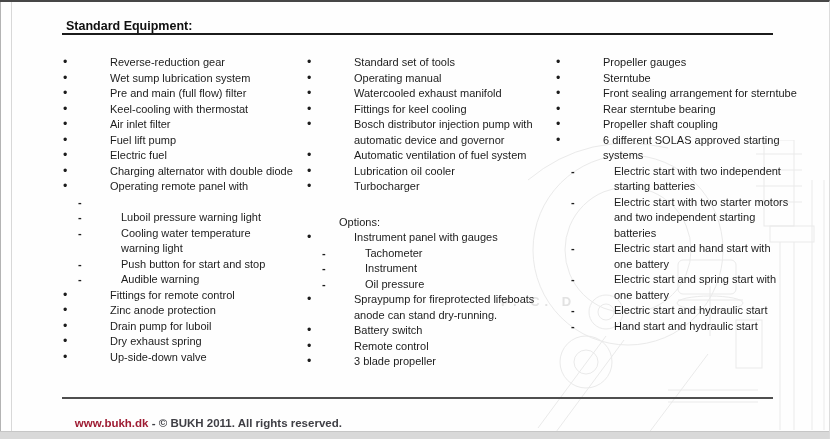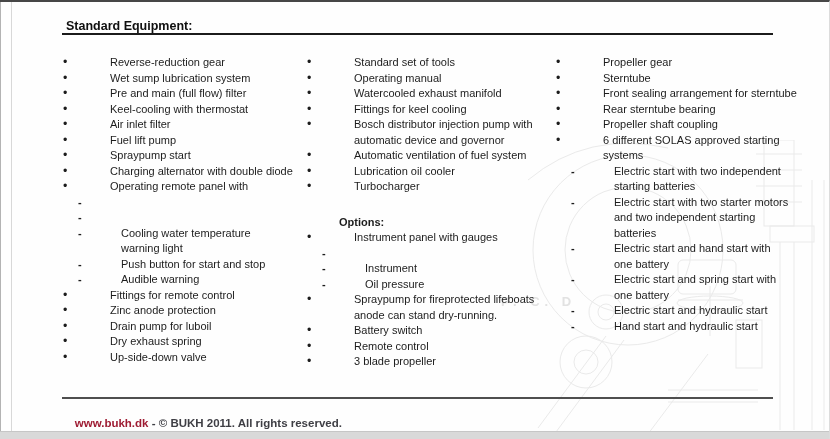--- a/index.html
+++ b/index.html
@@ -23,21 +23,21 @@
   .col1 { left:63px;  width:242px; }
   .col2 { left:307px; width:250px; }
   .col3 { left:556px; width:264px; }
 
   .li { display:flex; align-items:flex-start; }
   .li .marker { flex:0 0 15px; }
   .li.bullet .marker { font-size:12.5px; }
   .li.dash { padding-left:15px; }
   .li.dash .marker { flex:0 0 11px; font-weight:bold; }
   .li .txt { flex:1; white-space:pre-line;padding-left:32px; }
-  .li.heading-item { font-weight:bold; }
+  .li.heading-item { font-weight:normal; }
   .li.gap { height:20px; }
 
   .footer-rule { position:absolute; left:62px; top:395px; width:711px; height:2px; background:#4f4f4f; z-index:2; }
   .footer { position:absolute; left:62px; top:403px; font-size:11.5px; font-weight:bold; color:#3e3e44; z-index:2; white-space:pre; }
   .footer-link { color:#9e1b32; text-decoration:none; }
 </style>
 </head>
 <body>
 
 <div class="sheet">
@@ -102,35 +102,36 @@
       <div class="li bullet">
         <span class="marker">•</span>
         <span class="txt">Air inlet filter</span>
       </div>
       <div class="li bullet">
         <span class="marker">•</span>
         <span class="txt">Fuel lift pump</span>
       </div>
       <div class="li bullet">
         <span class="marker">•</span>
-        <span class="txt">Spraypump start</span>
+        <span class="txt">Electric fuel</span>
       </div>
       <div class="li bullet">
         <span class="marker">•</span>
         <span class="txt">Charging alternator with double diode</span>
       </div>
       <div class="li bullet">
         <span class="marker">•</span>
         <span class="txt">Operating remote panel with</span>
       </div>
       <div class="li dash">
         <span class="marker">-</span>
       </div>
       <div class="li dash">
         <span class="marker">-</span>
+        <span class="txt">Luboil pressure warning light</span>
       </div>
       <div class="li dash">
         <span class="marker">-</span>
         <span class="txt">Cooling water temperature
 warning light</span>
       </div>
       <div class="li dash">
         <span class="marker">-</span>
         <span class="txt">Push button for start and stop</span>
       </div>
@@ -196,20 +197,21 @@
       <div class="li gap"></div>
       <div class="li heading-item">
         <span class="txt">Options:</span>
       </div>
       <div class="li bullet">
         <span class="marker">•</span>
         <span class="txt">Instrument panel with gauges</span>
       </div>
       <div class="li dash">
         <span class="marker">-</span>
+        <span class="txt">Tachometer</span>
       </div>
       <div class="li dash">
         <span class="marker">-</span>
         <span class="txt">Instrument</span>
       </div>
       <div class="li dash">
         <span class="marker">-</span>
         <span class="txt">Oil pressure</span>
       </div>
       <div class="li bullet">
@@ -226,21 +228,21 @@
         <span class="txt">Remote control</span>
       </div>
       <div class="li bullet">
         <span class="marker">•</span>
         <span class="txt">3 blade propeller</span>
       </div>
     </div>
   <div class="col col3">
       <div class="li bullet">
         <span class="marker">•</span>
-        <span class="txt">Propeller gear</span>
+        <span class="txt">Propeller gauges</span>
       </div>
       <div class="li bullet">
         <span class="marker">•</span>
         <span class="txt">Sterntube</span>
       </div>
       <div class="li bullet">
         <span class="marker">•</span>
         <span class="txt">Front sealing arrangement for sterntube</span>
       </div>
       <div class="li bullet">

